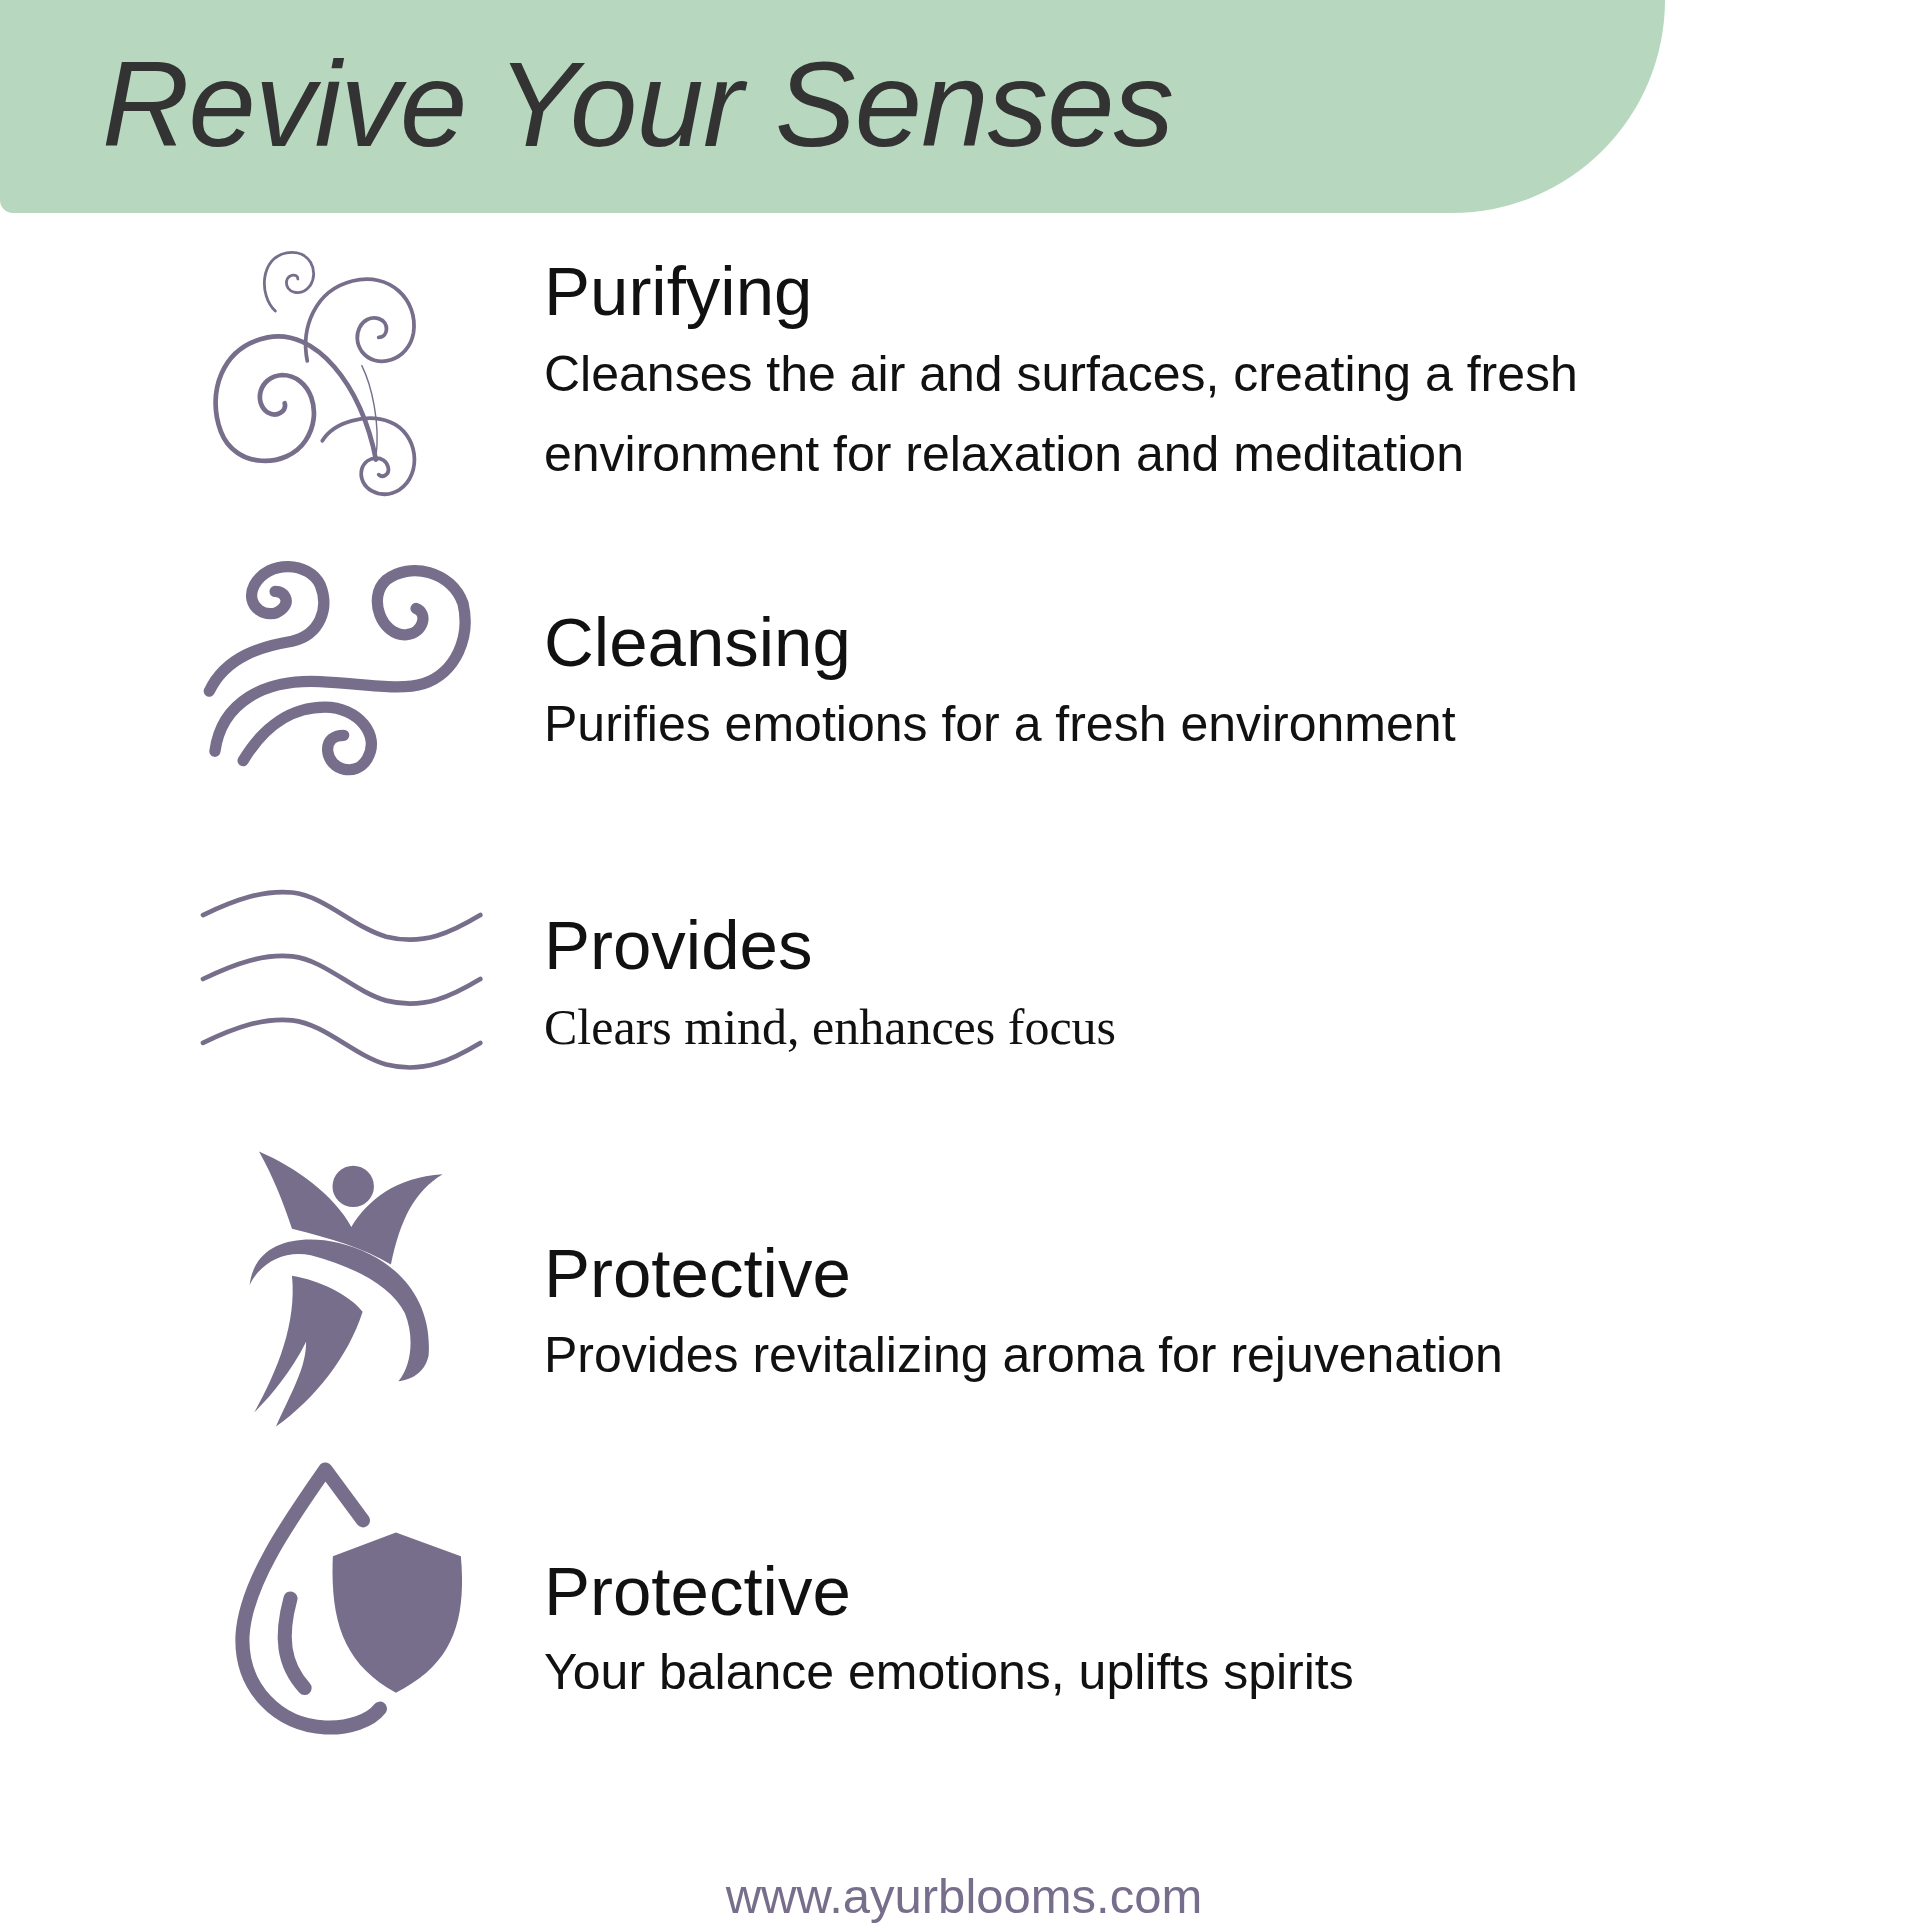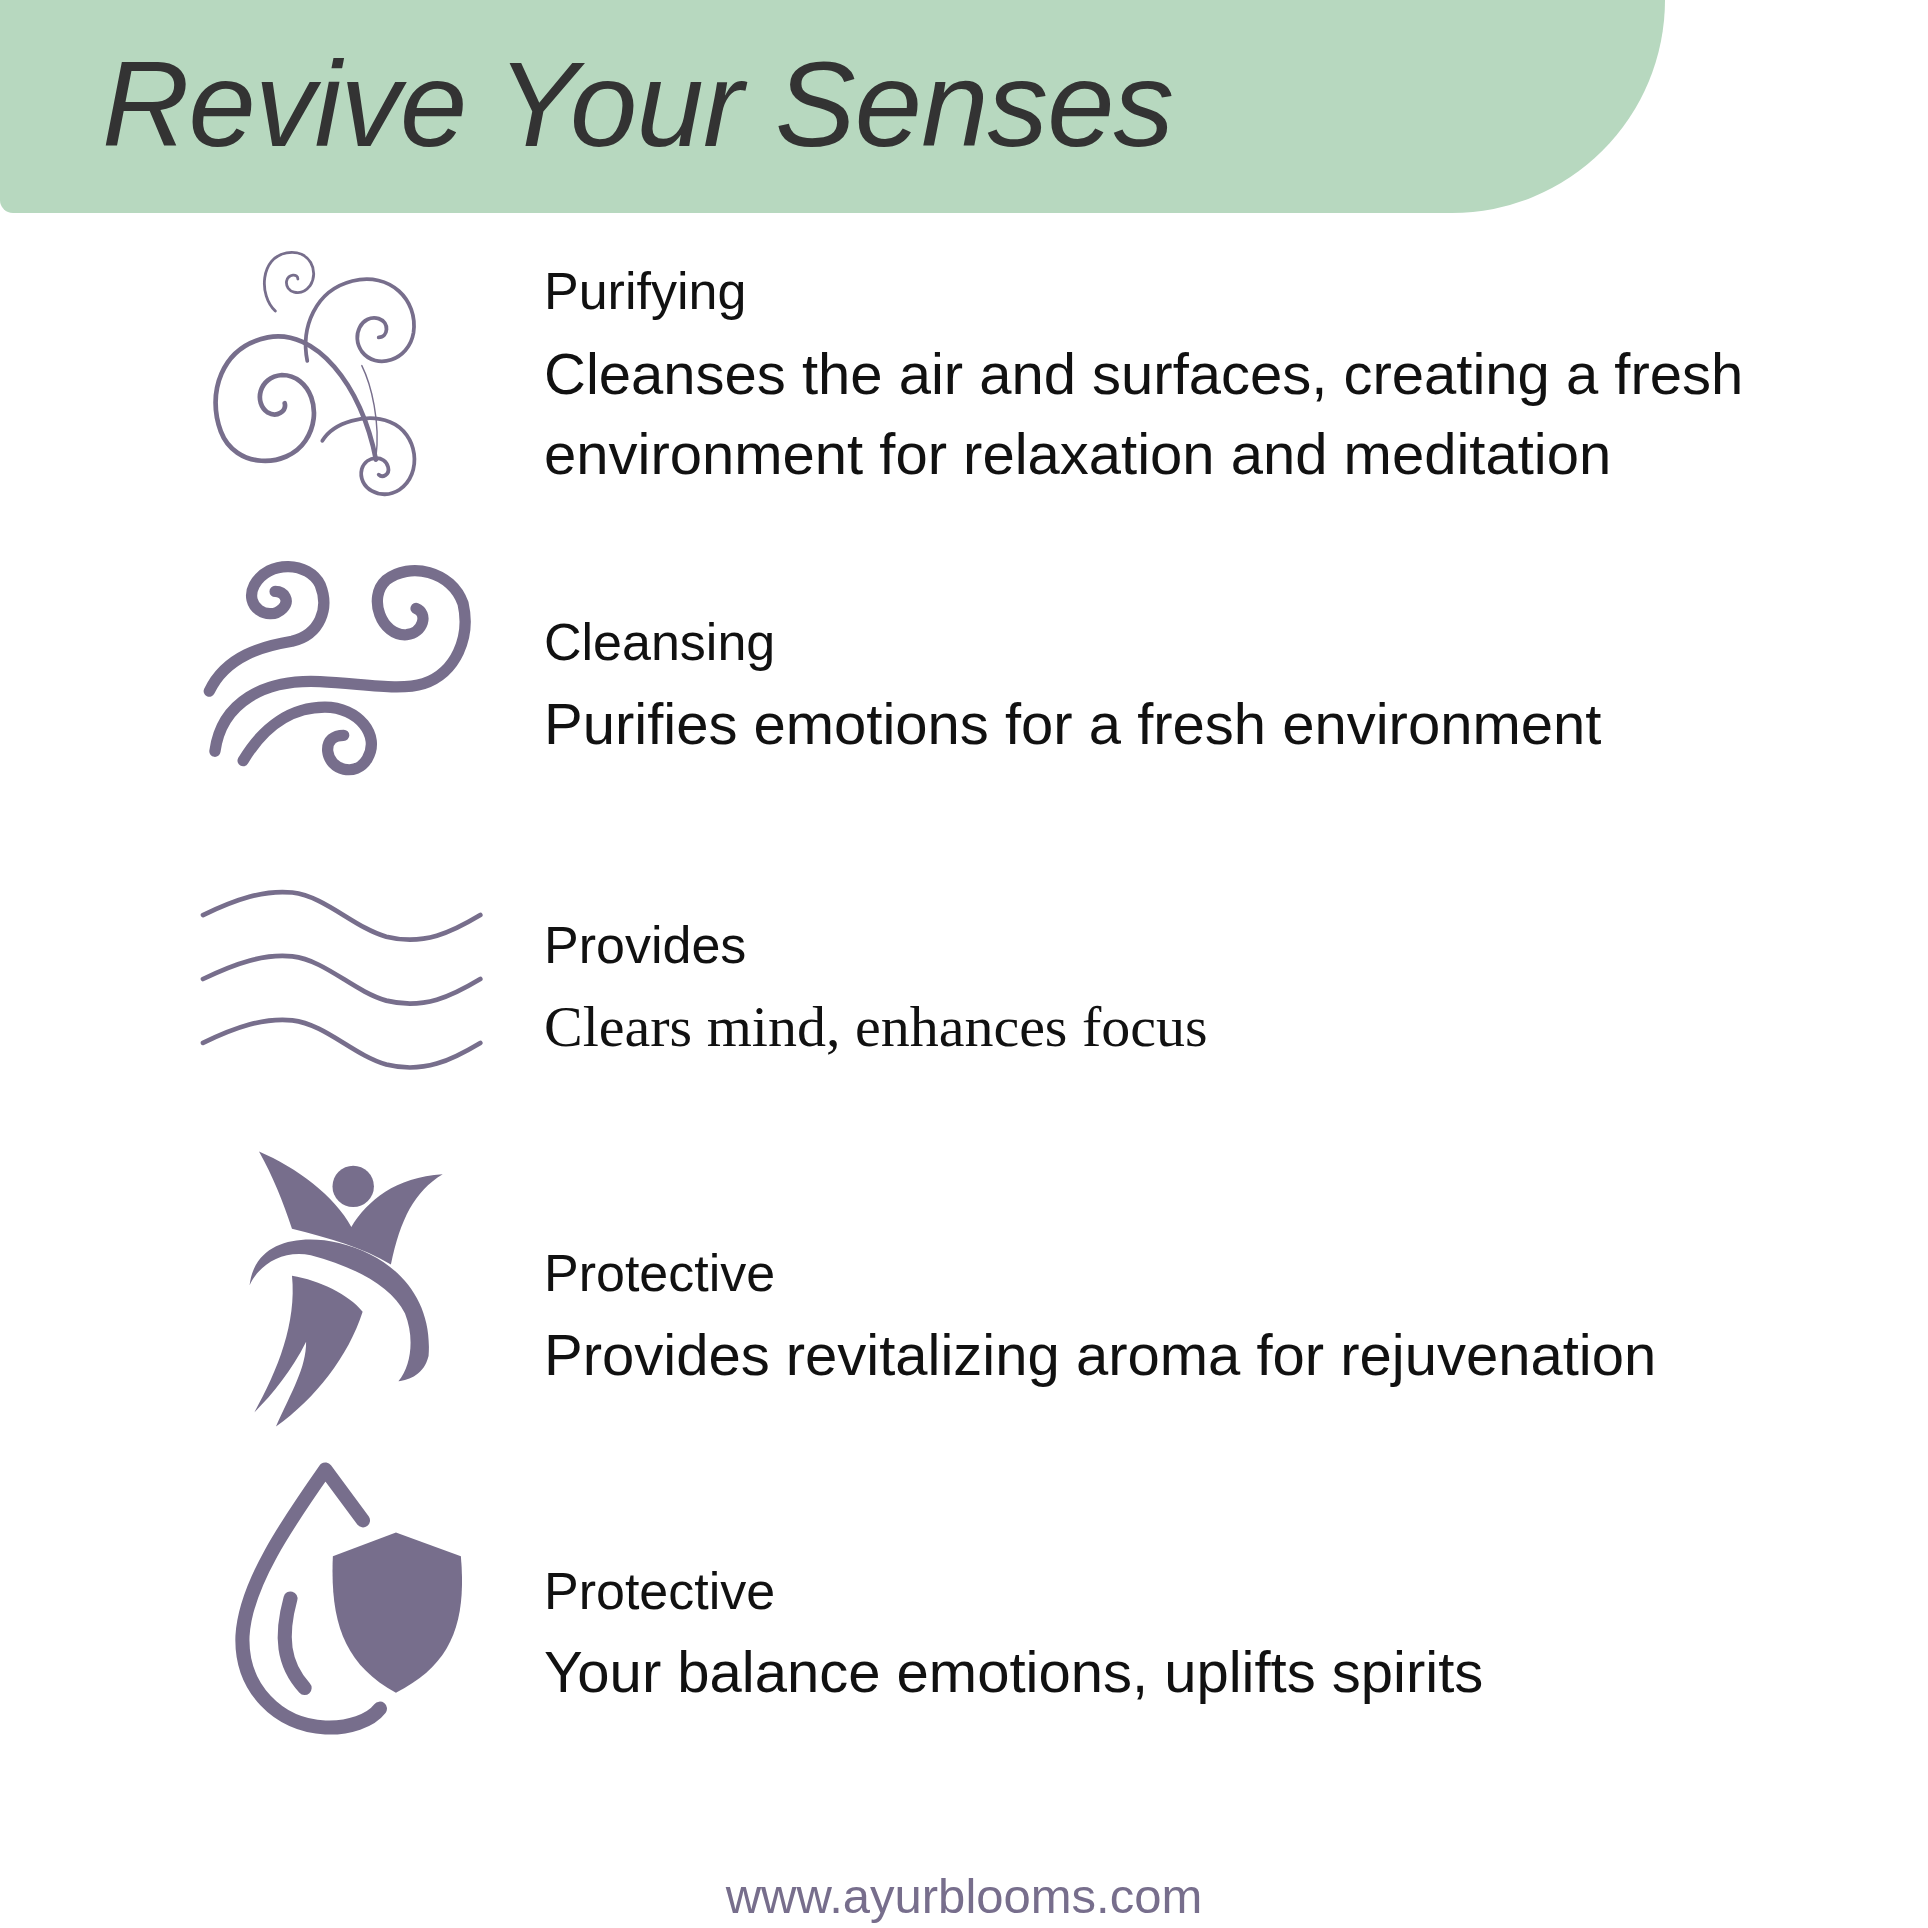--- a/index.html
+++ b/index.html
@@ -11,24 +11,24 @@
     position: absolute; left: 0; top: 0; width: 1665px; height: 213px;
     background: #b7d8bf; border-bottom-right-radius: 213px 213px; border-bottom-left-radius: 13px;
   }
   .title {
     position: absolute; left: 102px; top: 34px; font-size: 121px; line-height: 141px;
     color: #333333; letter-spacing: -0.9px; white-space: nowrap; font-style: italic;
   }
   .icon { position: absolute; }
   .icon svg { display: block; }
   .ftitle {
-    position: absolute; left: 544px; font-size: 52px; line-height: 79px; color: #111111; white-space: nowrap;
+    position: absolute; left: 544px; font-size: 69px; line-height: 79px; color: #111111; white-space: nowrap;
   }
   .fdesc {
-    position: absolute; left: 544px; font-size: 58px; line-height: 80px; color: #111111; white-space: nowrap;
+    position: absolute; left: 544px; font-size: 50px; line-height: 80px; color: #111111; white-space: nowrap;
   }
   .footer {
     position: absolute; left: 0; width: 1928px; top: 1868px; text-align: center;
     font-size: 49px; line-height: 56px; color: #776e8c;
   }
 </style>
 </head>
 <body>
 
 <div class="banner"></div>

